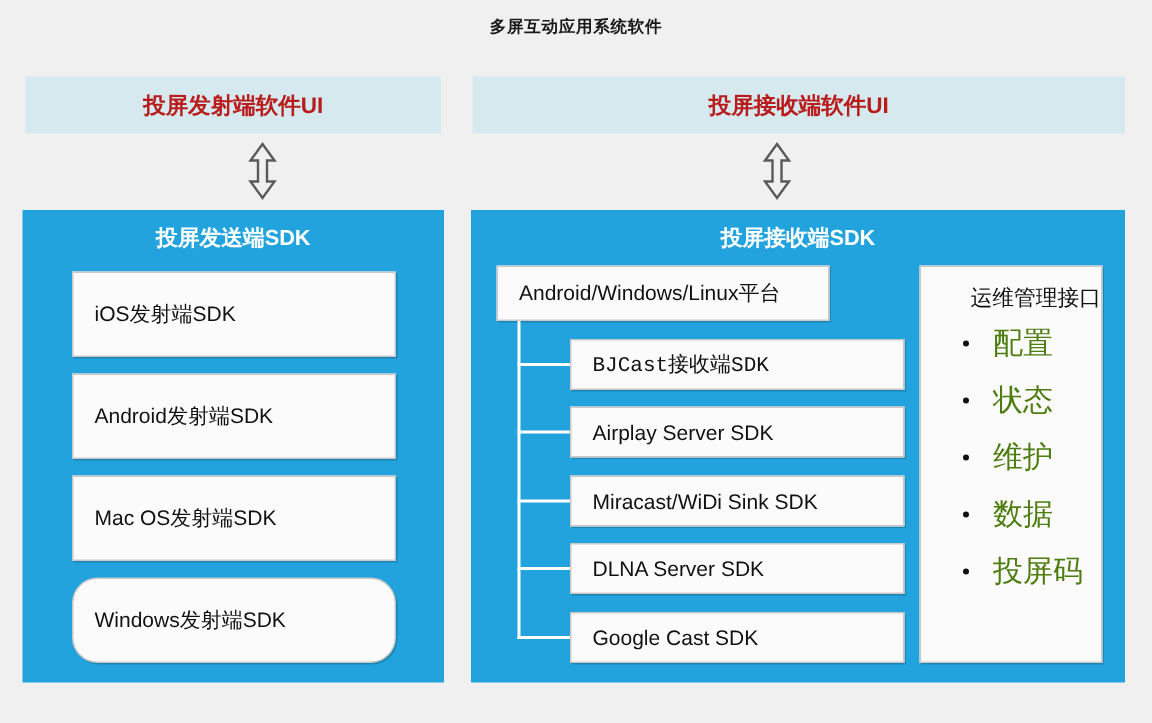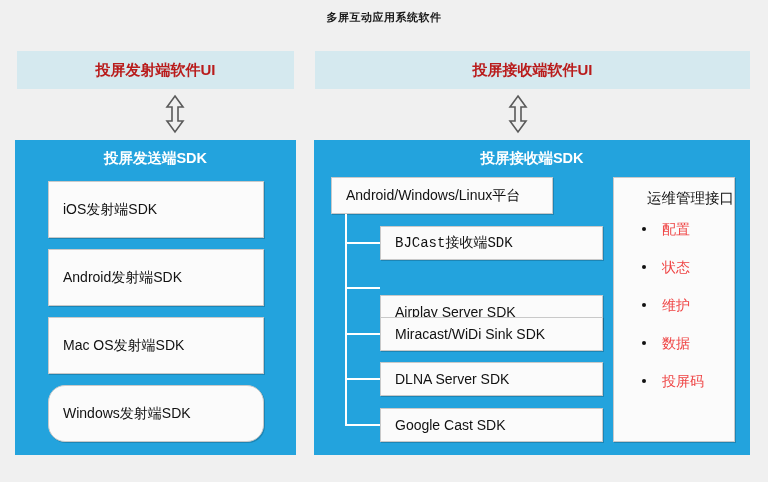--- a/index.html
+++ b/index.html
@@ -102,21 +102,21 @@
     top: 37px;
     width: 222px;
     height: 37px;
   }
   .sdk-item {
     left: 66px;
     width: 223px;
     height: 34px;
   }
   .sdk-item.s0 { top: 86px; font-family: Liberation Mono, monospace; }
-  .sdk-item.s1 { top: 131px; margin-top: 24px; }
+  .sdk-item.s1 { top: 131px; }
   .sdk-item.s2 { top: 177px; }
   .sdk-item.s3 { top: 222px; }
   .sdk-item.s4 { top: 268px; }
 
   .ops-box {
     left: 299px;
     top: 37px;
     width: 122px;
     height: 265px;
     display: block;
@@ -127,22 +127,22 @@
     font-size: 14.5px;
     color: #111;
     margin: 11px 0 2px 16px;
   }
   .ops-list {
     margin: 0;
     padding: 0 0 0 26px;
     list-style: none;
   }
   .ops-list li {
-    font-size: 14px;
-    color: #ef4444;
+    font-size: 20px;
+    color: #4d7c0f;
     line-height: 38px;
     position: relative;
     padding-left: 22px;
   }
   .ops-list li::before {
     content: "";
     position: absolute;
     left: 2px;
     top: 17px;
     width: 4px;

